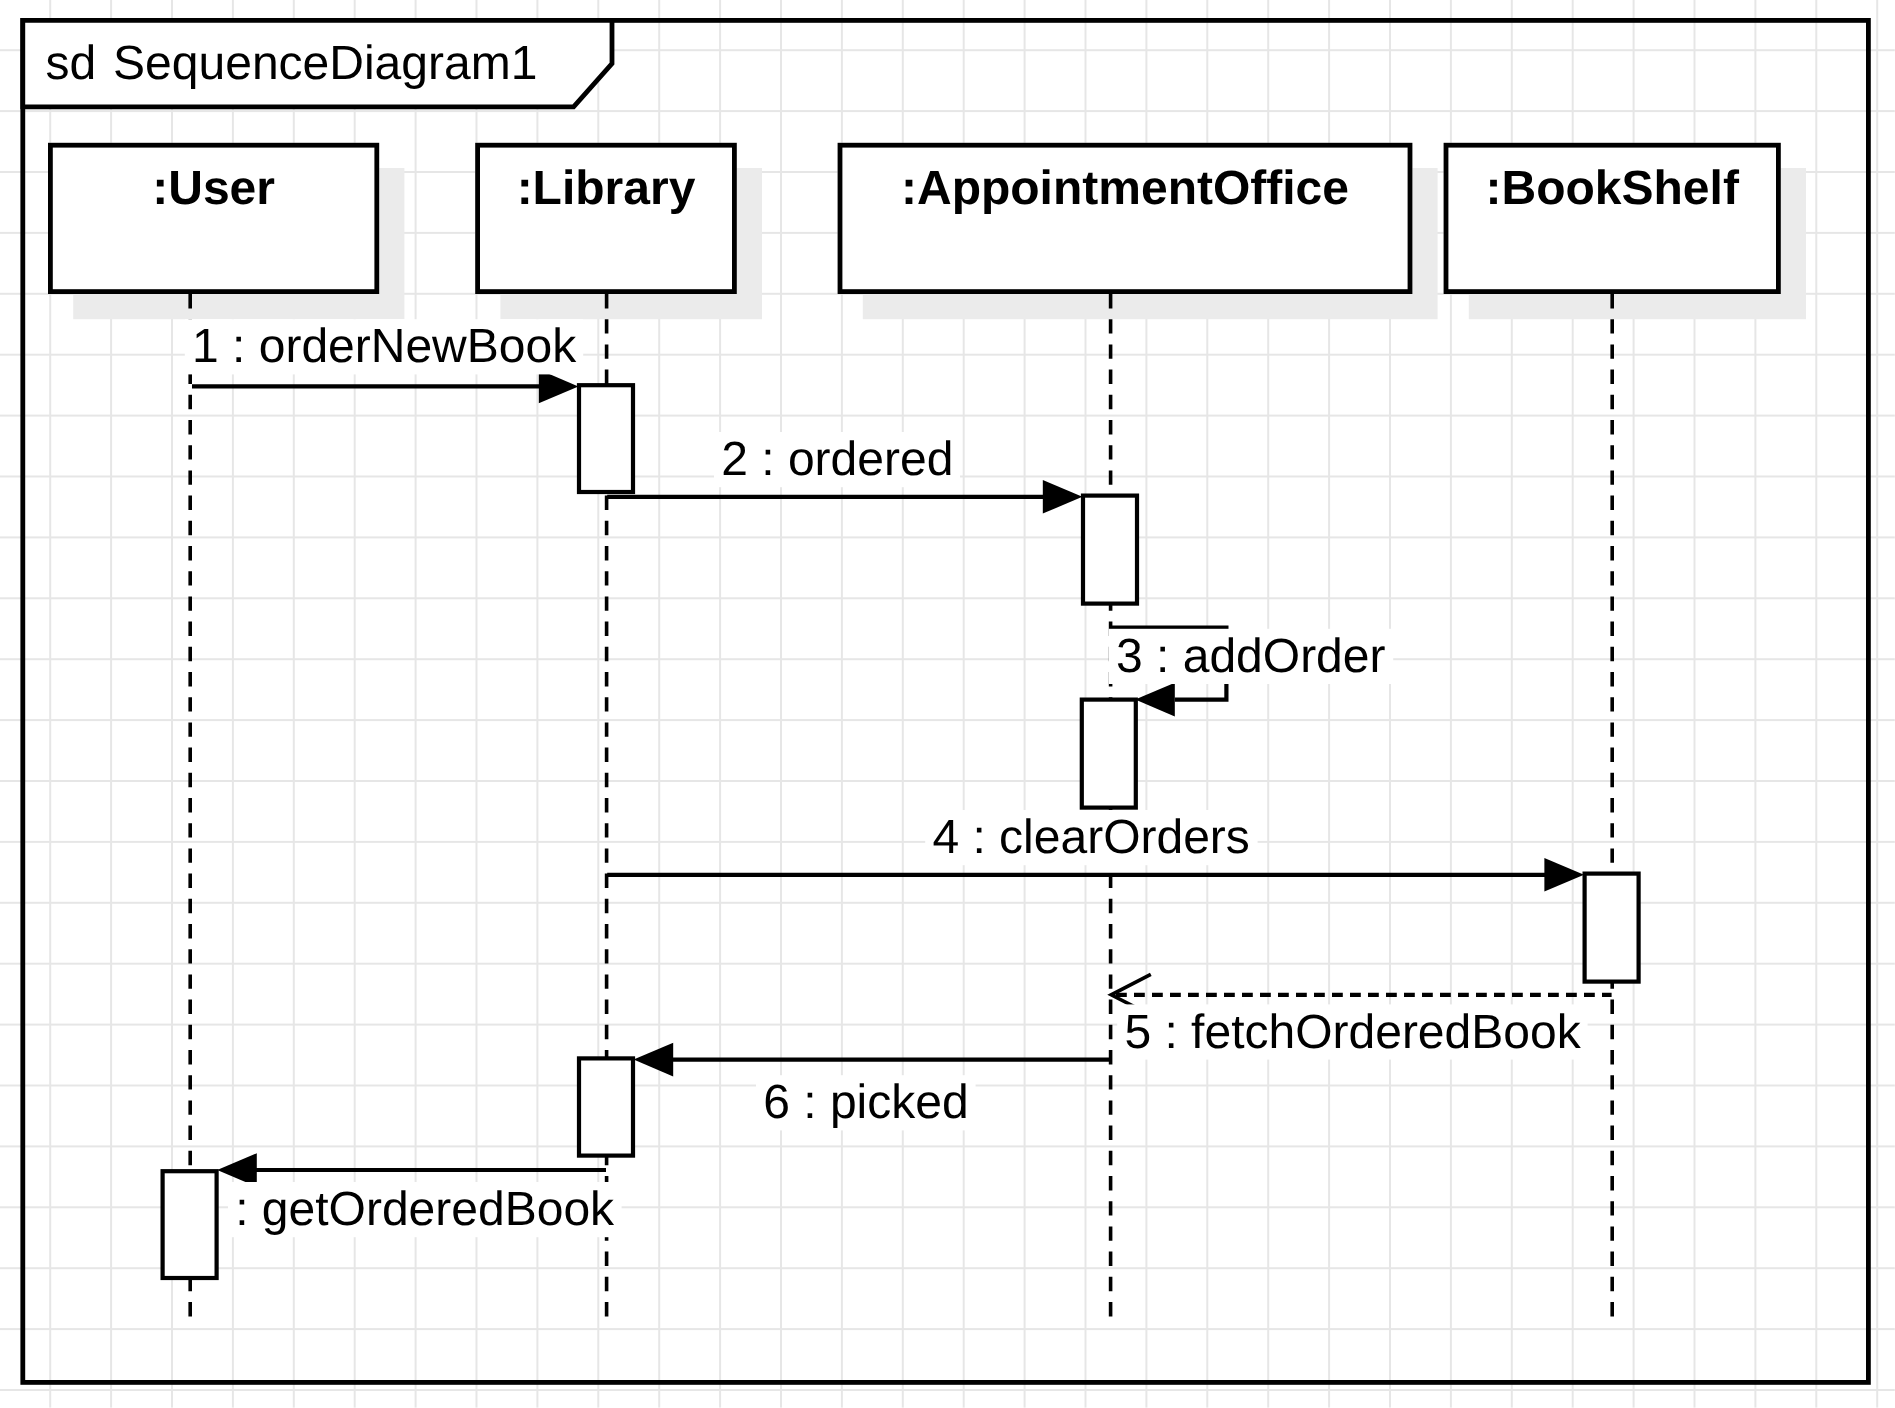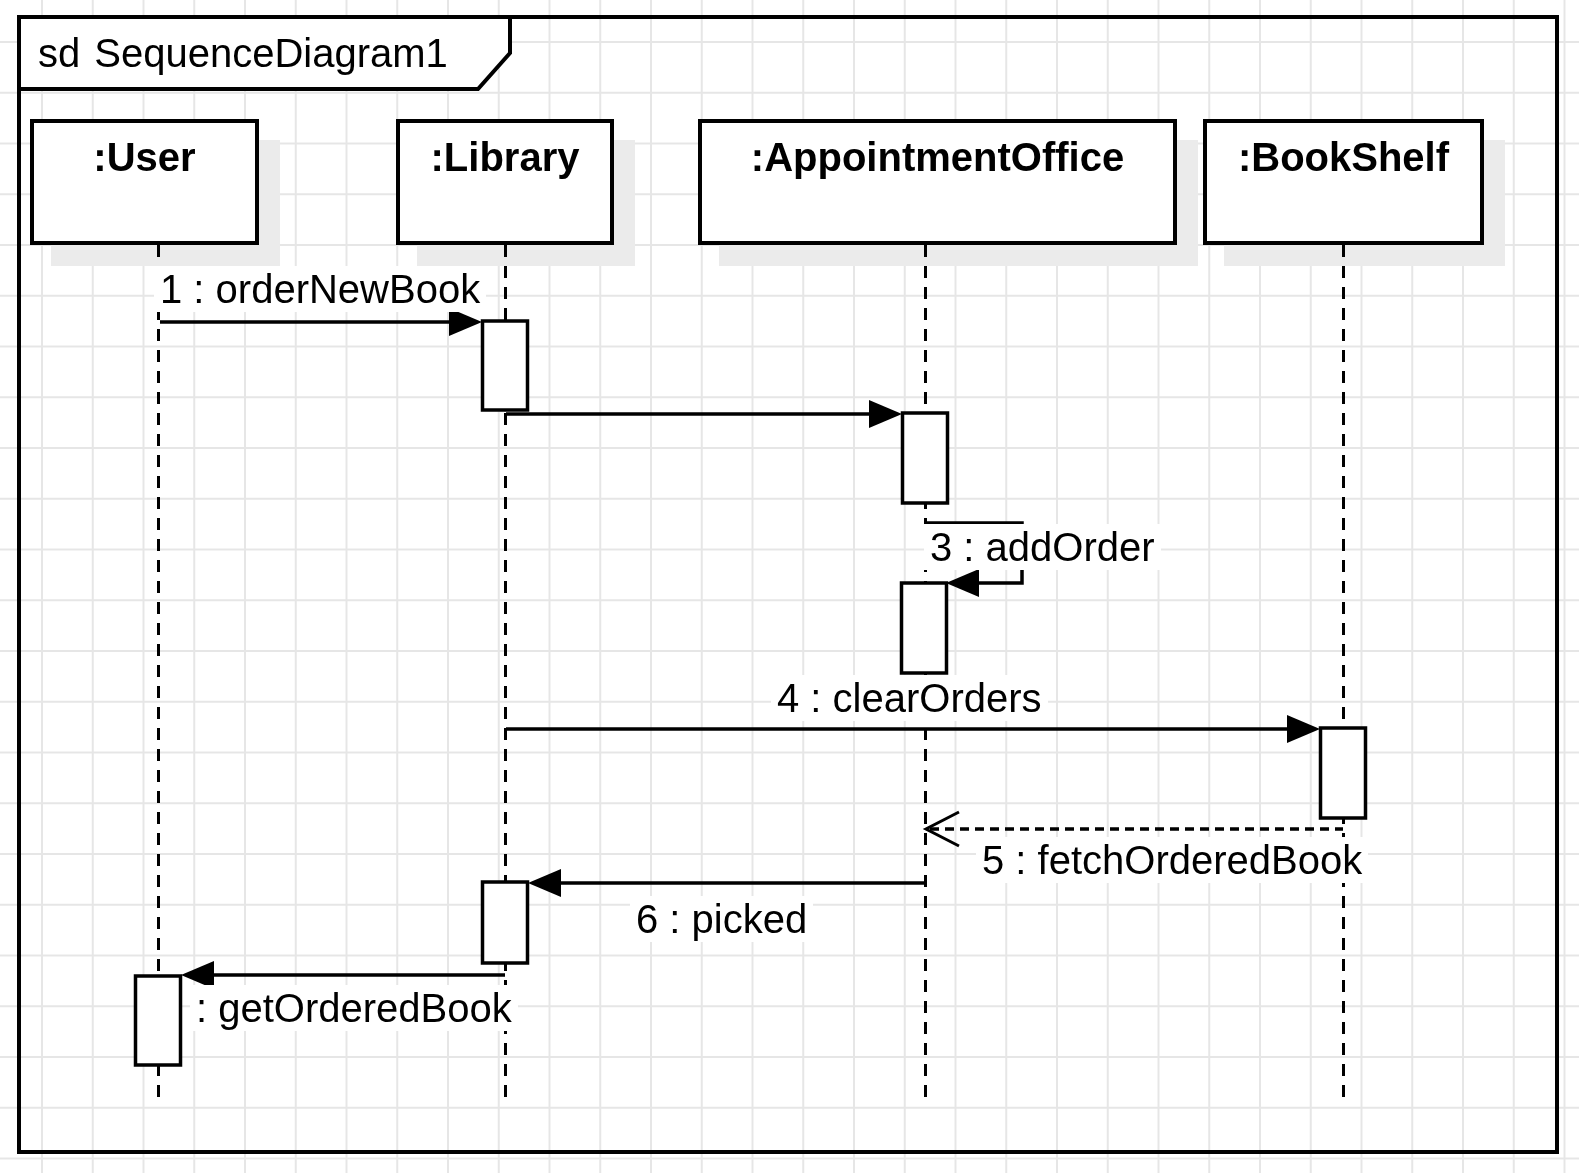--- a/index.html
+++ b/index.html
@@ -39,21 +39,21 @@
     display: flex;
     justify-content: center;
     align-items: flex-start;
     padding-top: 12px;
     font-size: 40px;
     font-weight: bold;
     color: #000;
     z-index: 2;
     white-space: nowrap;
   }
-  .headbox.user        { left: 30px;   width: 229px; }
+  .headbox.user        { left: 40px;   width: 276px; }
   .headbox.library     { left: 396px;  width: 218px; }
   .headbox.appointment { left: 698px;  width: 479px; }
   .headbox.bookshelf   { left: 1203px; width: 281px; }
 
   .wires {
     position: absolute;
     left: 0; top: 0;
     width: 1579px; height: 1173px;
     z-index: 3;
   }
@@ -65,21 +65,21 @@
     color: #000;
     background: #ffffff;
     padding: 0 6px;
     white-space: nowrap;
     z-index: 4;
   }
   .lbl-1 { left: 154px;  top: 266px; text-align: center; }
   .lbl-2 { left: 595px;  top: 360px; }
   .lbl-3 { left: 924px;  top: 524px; }
   .lbl-4 { left: 771px;  top: 675px; }
-  .lbl-5 { left: 931px;  top: 837px; margin-left: 45px; }
+  .lbl-5 { left: 931px;  top: 837px; }
   .lbl-6 { left: 630px;  top: 896px; }
   .lbl-7 { left: 190px;  top: 985px; }
 
   .frame-title {
     position: absolute;
     left: 38px; top: 31px;
     font-size: 40px;
     line-height: 44px;
     color: #000;
     z-index: 5;
@@ -153,20 +153,21 @@
       <path d="M528,883 L561,869 L561,897 Z" fill="#000"></path>
     </g>
 
     <g>
       <line x1="211" y1="975" x2="505" y2="975" stroke="#000" stroke-width="3.5"></line>
       <path d="M181,975 L214,961 L214,989 Z" fill="#000"></path>
     </g>
   </svg>
 
   <div class="msg-label lbl-1">1 : orderNewBook</div>
+  <div class="msg-label lbl-2">2 : ordered</div>
   <div class="msg-label lbl-3">3 : addOrder</div>
   <div class="msg-label lbl-4">4 : clearOrders</div>
   <div class="msg-label lbl-5">5 : fetchOrderedBook</div>
   <div class="msg-label lbl-6">6 : picked</div>
   <div class="msg-label lbl-7">: getOrderedBook</div>
 
   <div class="frame-title">
     <span class="kw">sd</span><span>SequenceDiagram1</span>
   </div>
 

